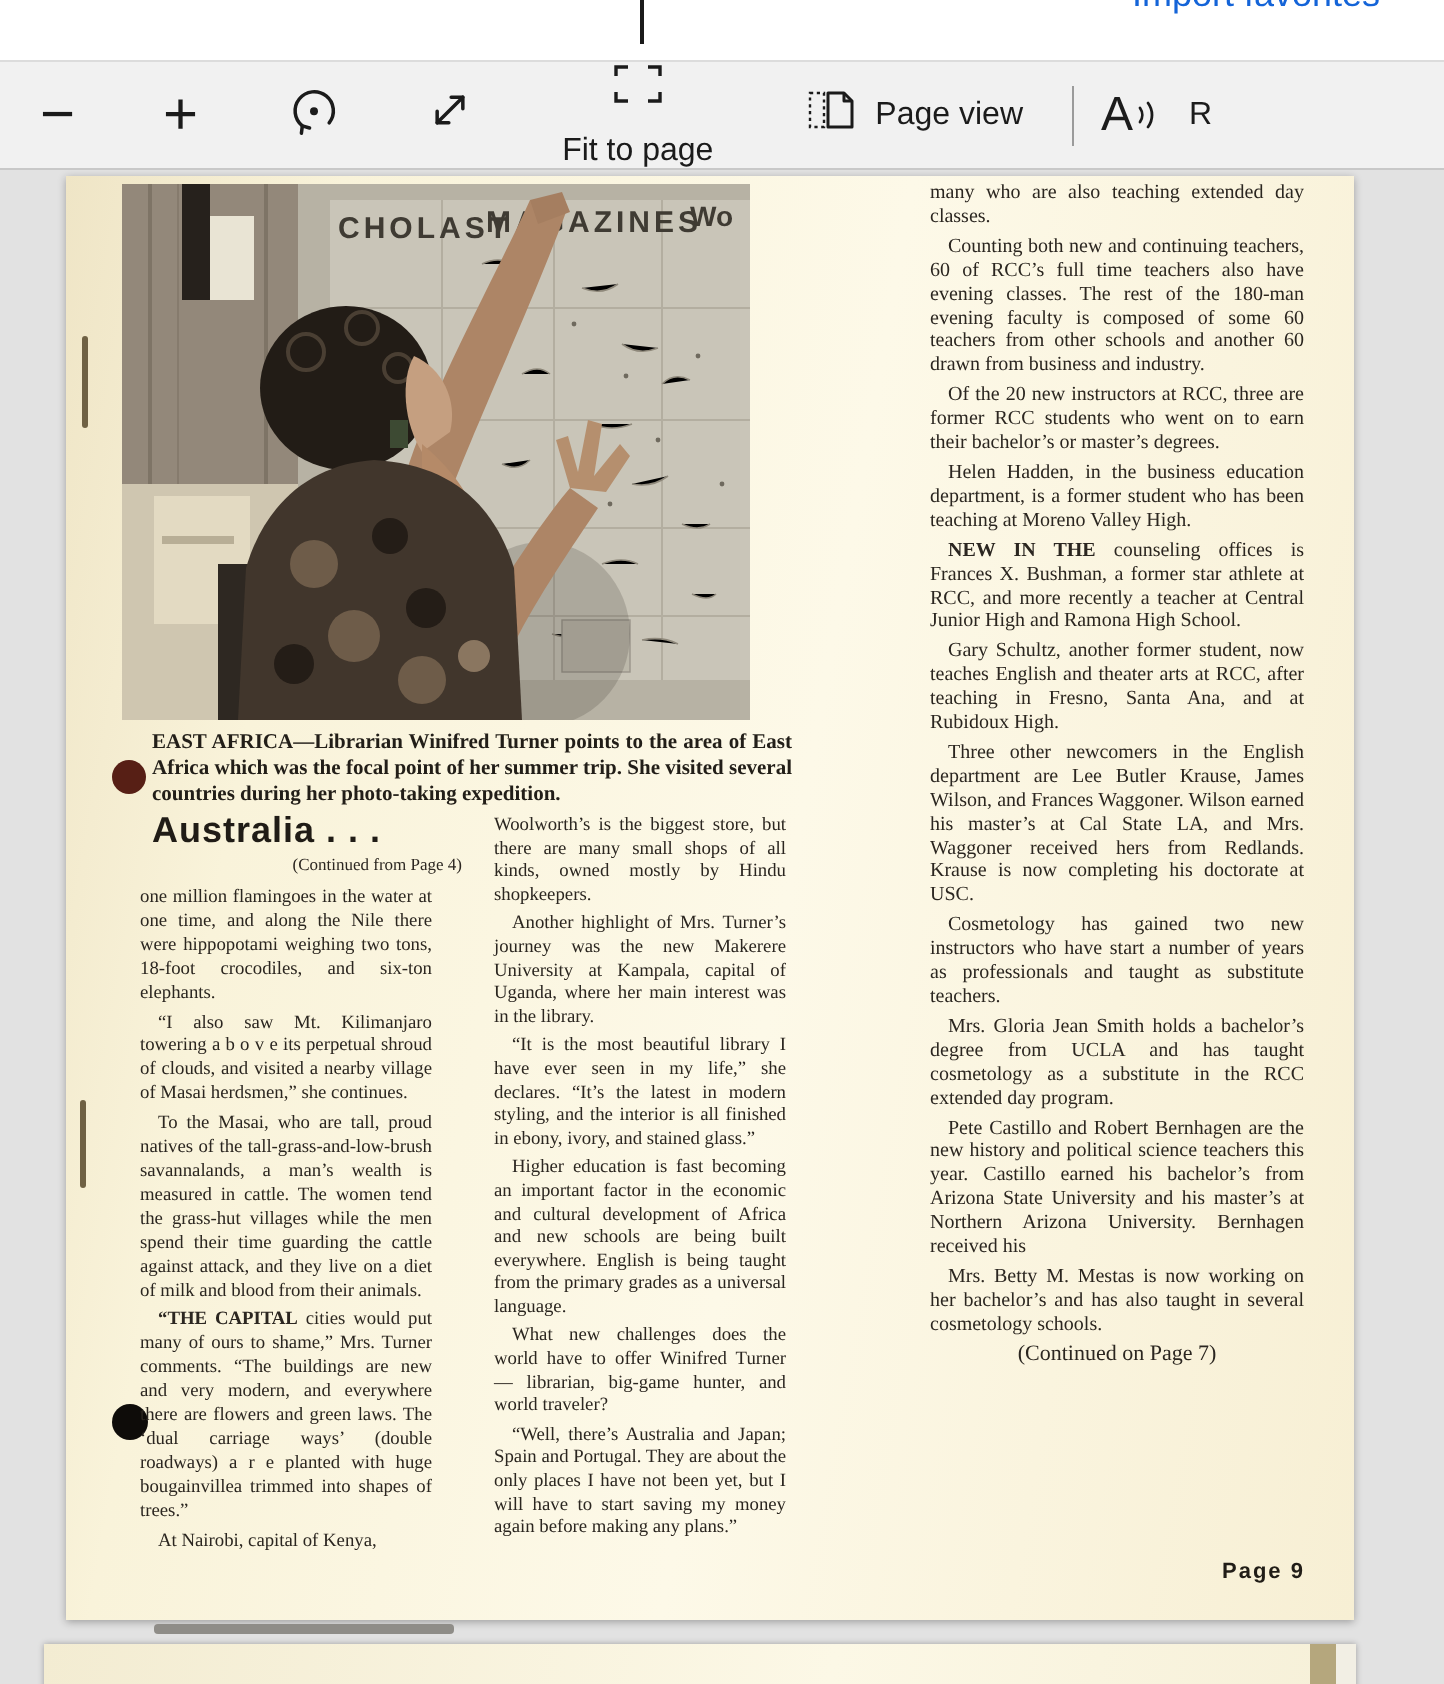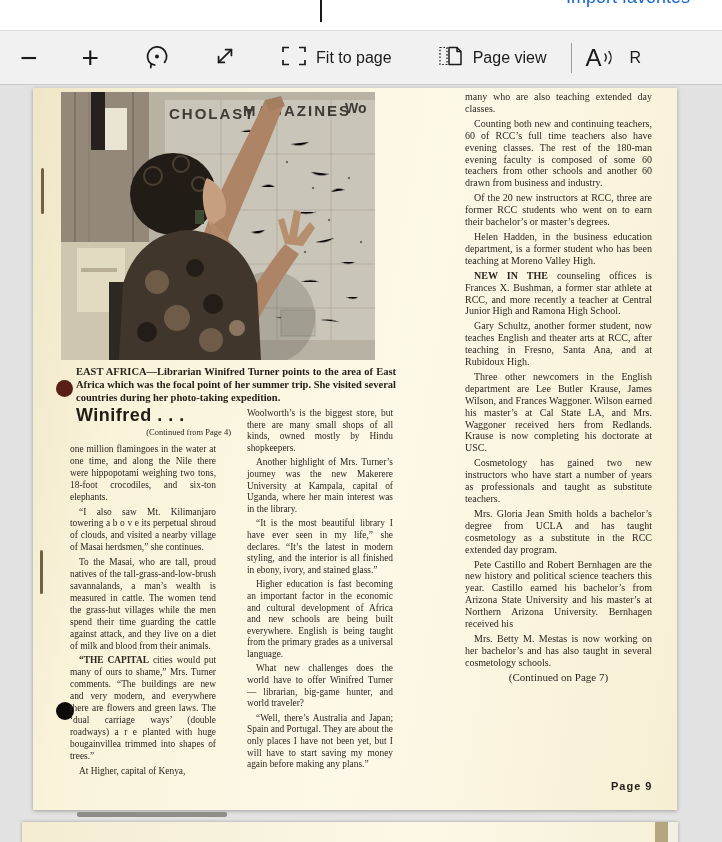--- a/index.html
+++ b/index.html
@@ -102,21 +102,21 @@
   </div>
   <div class="tb-btn" style="margin-left:40px;">
     <span>
       <svg width="28" height="28" viewBox="0 0 24 24" fill="none">
         <path d="M6.5 17.5 L17.5 6.5" stroke="#1b1b1b" stroke-width="1.5" stroke-linecap="round"></path>
         <path d="M12.5 6.5 h5 v5" stroke="#1b1b1b" stroke-width="1.5" fill="none" stroke-linecap="round" stroke-linejoin="round"></path>
         <path d="M11.5 17.5 h-5 v-5" stroke="#1b1b1b" stroke-width="1.5" fill="none" stroke-linecap="round" stroke-linejoin="round"></path>
       </svg>
     </span>
   </div>
-  <div class="tb-btn" style="margin-left:42px;">
+  <div class="tb-btn" style="margin-left:42px;flex-direction:column;">
     <span>
       <svg width="26" height="22" viewBox="0 0 26 22" fill="none">
         <path d="M2 7 V2.5 H8" stroke="#1b1b1b" stroke-width="1.7"></path>
         <path d="M18 2.5 H24 V7" stroke="#1b1b1b" stroke-width="1.7"></path>
         <path d="M24 15 V19.5 H18" stroke="#1b1b1b" stroke-width="1.7"></path>
         <path d="M8 19.5 H2 V15" stroke="#1b1b1b" stroke-width="1.7"></path>
       </svg>
     </span>
     <span class="tb-label">Fit to page</span>
   </div>
@@ -213,29 +213,29 @@
           <circle cx="150" cy="248" r="12" fill="#6e5c49"></circle>
           <circle cx="176" cy="236" r="8" fill="#8a7660"></circle>
         </g>
       </svg>
     </div>
 
     <div class="caption">
       <b>EAST AFRICA</b><span>—Librarian Winifred Turner points to the area of East Africa which was the focal point of her summer trip. She visited several countries during her photo-taking expedition.</span>
     </div>
 
-    <div class="headline">Winifred . . .</div>
+    <div class="headline">Australia . . .</div>
     <div class="cont-from">(Continued from Page 4)</div>
 
     <div class="col col-left">
       <p class="noindent"><b></b><span>one million flamingoes in the water at one time, and along the Nile there were hippopotami weighing two tons, 18-foot crocodiles, and six-ton elephants.</span></p>
       <p><b></b><span>“I also saw Mt. Kilimanjaro towering a b o v e its perpetual shroud of clouds, and visited a nearby village of Masai herdsmen,” she continues.</span></p>
       <p><b></b><span>To the Masai, who are tall, proud natives of the tall-grass-and-low-brush savannalands, a man’s wealth is measured in cattle. The women tend the grass-hut villages while the men spend their time guarding the cattle against attack, and they live on a diet of milk and blood from their animals.</span></p>
       <p><b>“THE CAPITAL</b><span> cities would put many of ours to shame,” Mrs. Turner comments. “The buildings are new and very modern, and everywhere there are flowers and green laws. The ‘dual carriage ways’ (double roadways) a r e planted with huge bougainvillea trimmed into shapes of trees.”</span></p>
-      <p><b></b><span>At Higher, capital of Kenya,</span></p>
+      <p><b></b><span>At Nairobi, capital of Kenya,</span></p>
     </div>
 
     <div class="col col-mid">
       <p class="noindent"><b></b><span>Woolworth’s is the biggest store, but there are many small shops of all kinds, owned mostly by Hindu shopkeepers.</span></p>
       <p><b></b><span>Another highlight of Mrs. Turner’s journey was the new Makerere University at Kampala, capital of Uganda, where her main interest was in the library.</span></p>
       <p><b></b><span>“It is the most beautiful library I have ever seen in my life,” she declares. “It’s the latest in modern styling, and the interior is all finished in ebony, ivory, and stained glass.”</span></p>
       <p><b></b><span>Higher education is fast becoming an important factor in the economic and cultural development of Africa and new schools are being built everywhere. English is being taught from the primary grades as a universal language.</span></p>
       <p><b></b><span>What new challenges does the world have to offer Winifred Turner — librarian, big-game hunter, and world traveler?</span></p>
       <p><b></b><span>“Well, there’s Australia and Japan; Spain and Portugal. They are about the only places I have not been yet, but I will have to start saving my money again before making any plans.”</span></p>
     </div>

